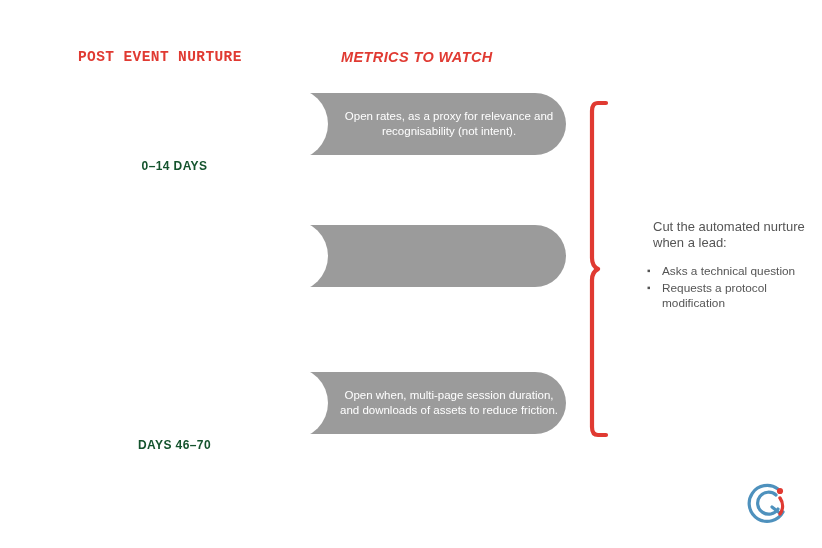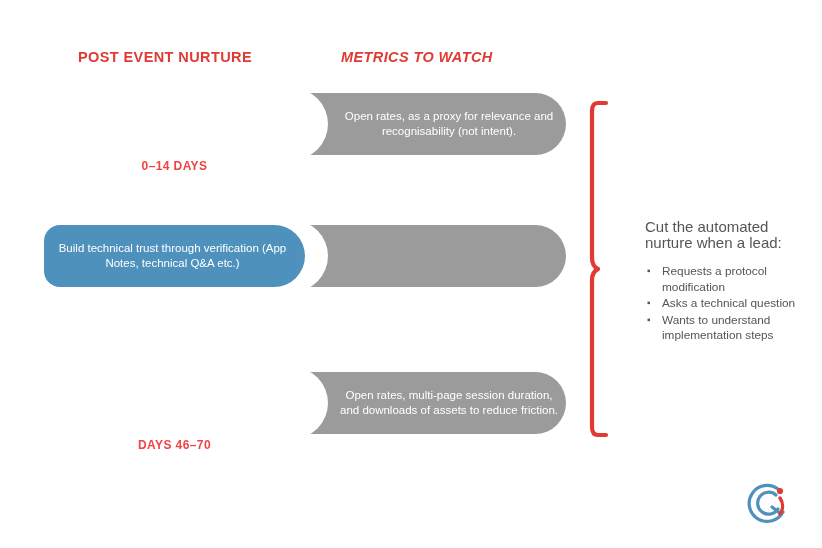--- a/index.html
+++ b/index.html
@@ -21,21 +21,21 @@
 
   
   .col-header {
     position: absolute;
     font-size: 14.5px;
     font-weight: bold;
     letter-spacing: 0.4px;
     color: #e03a32;
     white-space: nowrap;
   }
-  #header-left  { left: 78px;  top: 49px; }
+  #header-left  { left: 78px;  top: 49px; font-family: Liberation Mono, monospace; }
   #header-right { left: 341px; top: 49px; font-style: italic; }
 
   
   .row {
     position: absolute;
     left: 44px;
     width: 530px;
     height: 62px;
   }
   #row-0 { top: 93px; }
@@ -100,44 +100,45 @@
   
   .day-label {
     position: absolute;
     left: 0;
     top: 66px;
     width: 261px;
     text-align: center;
     font-size: 12px;
     font-weight: bold;
     letter-spacing: 0.4px;
-    color: #ef4444;
+    color: #14532d;
   }
 
   
   #bracket {
     position: absolute;
     left: 588px;
     top: 100px;
     width: 34px;
     height: 338px;
   }
 
   
   #note {
     position: absolute;
     left: 645px;
     top: 219px;
     width: 168px;
     color: #555555;
   }
   #note-title {
-    font-size: 15px;
+    font-size: 13px;
     line-height: 16px;
     margin-bottom: 13px;
+    margin-left: 8px;
   }
   #note-list { list-style: none; }
   #note-list li {
     position: relative;
     font-size: 11.8px;
     line-height: 15.5px;
     padding-left: 17px;
     margin-bottom: 1px;
   }
   #note-list li::before {
@@ -169,48 +170,46 @@
   <div class="row" id="row-0">
     <div class="metric-shape"></div>
     <div class="metric-notch"></div>
     <div class="metric-text">Open rates, as a proxy for relevance and recognisability (not intent).</div>
     <div class="day-label">0–14 DAYS</div>
   </div>
 
   <div class="row" id="row-1">
     <div class="metric-shape"></div>
     <div class="metric-notch"></div>
-    <div class="action-shape">Build technical trust through verification (App Notes, technical Q&amp;A etc.)</div>
   </div>
 
   <div class="row" id="row-2">
     <div class="metric-shape"></div>
     <div class="metric-notch"></div>
-    <div class="metric-text">Open rates, multi-page session duration, and downloads of assets to reduce friction.</div>
+    <div class="metric-text">Open when, multi-page session duration, and downloads of assets to reduce friction.</div>
     <div class="day-label">DAYS 46–70</div>
   </div>
 
   <svg id="bracket" viewBox="0 0 34 338">
     <path d="M 18 3
              L 10 3
              Q 4 3 4 11
              L 4 158
              Q 4 166 10 169
              Q 4 172 4 180
              L 4 327
              Q 4 335 10 335
              L 18 335" fill="none" stroke="#e03a32" stroke-width="4.2" stroke-linecap="round" stroke-linejoin="round"></path>
   </svg>
 
   <div id="note">
     <div id="note-title">Cut the automated nurture when a lead:</div>
     <ul id="note-list">
+      <li>Asks a technical question</li>
       <li>Requests a protocol modification</li>
-      <li>Asks a technical question</li>
-      <li>Wants to understand implementation steps</li>
     </ul>
   </div>
 
   <svg id="logo" viewBox="0 0 48 48">
 
     <path d="M 33 8 A 18 18 0 1 0 38 31" fill="none" stroke="#4e91bd" stroke-width="3.2" stroke-linecap="round"></path>
 
     <path d="M 31 14 A 11 11 0 1 0 33 28" fill="none" stroke="#4e91bd" stroke-width="3.2" stroke-linecap="round"></path>
     <path d="M 27 26 L 36 33" fill="none" stroke="#4e91bd" stroke-width="3.2" stroke-linecap="round"></path>
 

